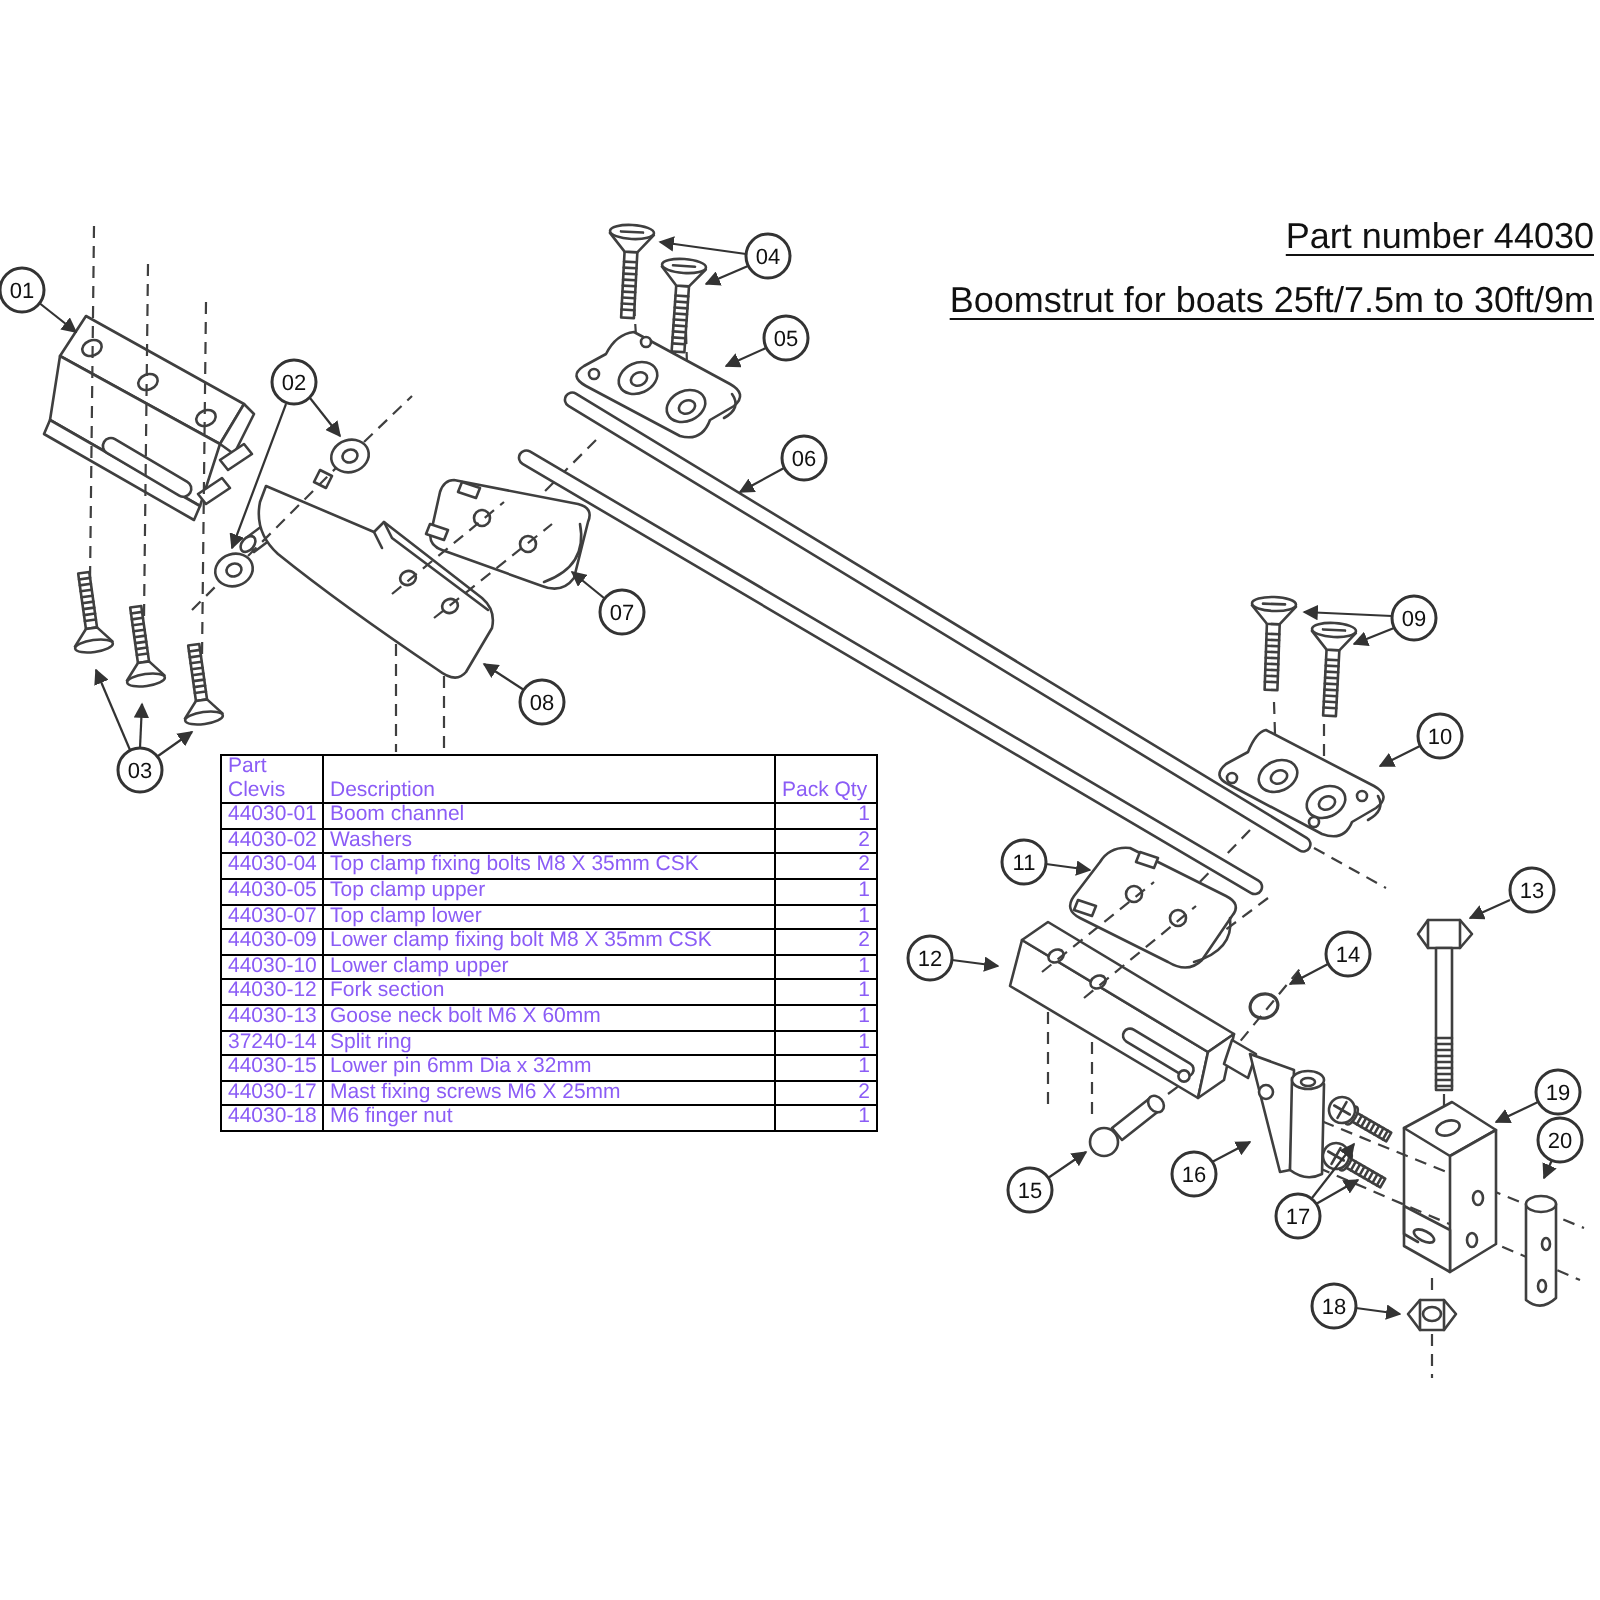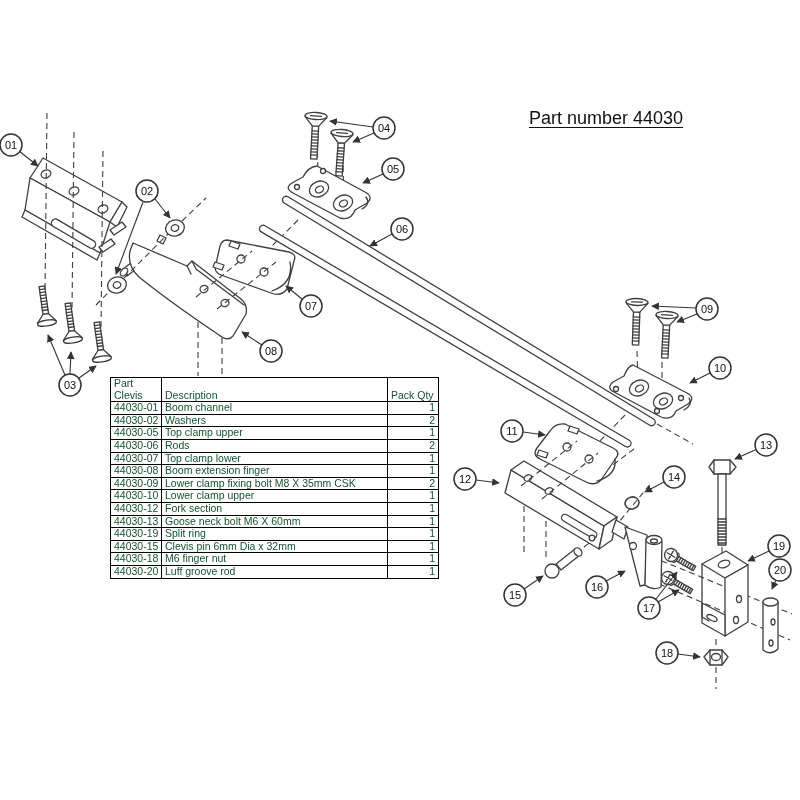--- a/index.html
+++ b/index.html
@@ -10,27 +10,27 @@
   
   .part{fill:#fff;stroke:#3f3f3f;stroke-width:1.3;stroke-linejoin:round;}
   .ln{fill:none;stroke:#3f3f3f;stroke-width:1.3;stroke-linejoin:round;stroke-linecap:round;}
   .dash{fill:none;stroke:#3f3f3f;stroke-width:1.1;stroke-dasharray:6 4;}
   .leader{stroke:#333;stroke-width:1.1;}
   .callout-circle{fill:#fff;stroke:#333;stroke-width:1.5;}
   .callout-num{font-family:"Liberation Sans",sans-serif;font-size:11px;fill:#111;
                text-anchor:middle;}
 
   
-  .title-block{position:absolute;left:415px;top:108px;width:382px;text-align:center;color:#111;}
+  .title-block{position:absolute;left:415px;top:108px;width:382px;text-align:right;color:#111;}
   .title-line{display:block;font-size:18px;text-decoration:underline;text-underline-offset:3px;}
   .title-line.first{margin-bottom:11px;}
 
   
   .table-wrap{position:absolute;left:110px;top:377px;}
-  table.parts{border-collapse:collapse;table-layout:fixed;width:328px;color:#14532d;padding-left:16px;}
+  table.parts{border-collapse:collapse;table-layout:fixed;width:328px;color:#8b5cf6;padding-left:16px;}
   table.parts th,table.parts td{border:1px solid #000;font-size:10.5px;font-weight:normal;
       padding:0 3px;line-height:11.6px;white-space:nowrap;overflow:hidden;text-align:left;
       vertical-align:bottom;}
   table.parts td.qty{text-align:right;}
   col.c1{width:51px}col.c2{width:226px}col.c3{width:51px}
 </style>
 </head>
 <body>
 
 <div class="canvas">
@@ -376,20 +376,21 @@
         <g>
           <line x1="776" y1="580" x2="772" y2="589" class="leader" marker-end="url(#arrowhead)"></line>
           <circle cx="780" cy="570" r="11" class="callout-circle"></circle>
           <text x="780" y="573.8" class="callout-num">20</text>
         </g>
       </g>
   </svg>
 
   <div class="title-block">
     <span class="title-line first">Part number 44030</span>
+    <span class="title-line">Boomstrut for boats 25ft/7.5m to 30ft/9m</span>
   </div>
 
   <div class="table-wrap">
     <table class="parts">
       <colgroup>
           <col class="c1">
           <col class="c2">
           <col class="c3">
         </colgroup>
       <thead>
@@ -407,37 +408,32 @@
             <td>44030-01</td>
             <td>Boom channel</td>
             <td class="qty">1</td>
           </tr>
           <tr>
             <td>44030-02</td>
             <td>Washers</td>
             <td class="qty">2</td>
           </tr>
           <tr>
+            <td>44030-04</td>
+            <td>Top clamp fixing bolts M8 X 35mm CSK</td>
+            <td class="qty">2</td>
+          </tr>
+          <tr>
             <td>44030-05</td>
             <td>Top clamp upper</td>
             <td class="qty">1</td>
           </tr>
           <tr>
-            <td>44030-06</td>
-            <td>Rods</td>
-            <td class="qty">2</td>
-          </tr>
-          <tr>
             <td>44030-07</td>
             <td>Top clamp lower</td>
-            <td class="qty">1</td>
-          </tr>
-          <tr>
-            <td>44030-08</td>
-            <td>Boom extension finger</td>
             <td class="qty">1</td>
           </tr>
           <tr>
             <td>44030-09</td>
             <td>Lower clamp fixing bolt M8 X 35mm CSK</td>
             <td class="qty">2</td>
           </tr>
           <tr>
             <td>44030-10</td>
             <td>Lower clamp upper</td>
@@ -447,36 +443,36 @@
             <td>44030-12</td>
             <td>Fork section</td>
             <td class="qty">1</td>
           </tr>
           <tr>
             <td>44030-13</td>
             <td>Goose neck bolt M6 X 60mm</td>
             <td class="qty">1</td>
           </tr>
           <tr>
-            <td>44030-19</td>
+            <td>37240-14</td>
             <td>Split ring</td>
             <td class="qty">1</td>
           </tr>
           <tr>
             <td>44030-15</td>
-            <td>Clevis pin 6mm Dia x 32mm</td>
-            <td class="qty">1</td>
+            <td>Lower pin 6mm Dia x 32mm</td>
+            <td class="qty">1</td>
+          </tr>
+          <tr>
+            <td>44030-17</td>
+            <td>Mast fixing screws M6 X 25mm</td>
+            <td class="qty">2</td>
           </tr>
           <tr>
             <td>44030-18</td>
             <td>M6 finger nut</td>
-            <td class="qty">1</td>
-          </tr>
-          <tr>
-            <td>44030-20</td>
-            <td>Luff groove rod</td>
             <td class="qty">1</td>
           </tr>
         </tbody>
     </table>
   </div>
 
 </div>
 
 </body></html>

